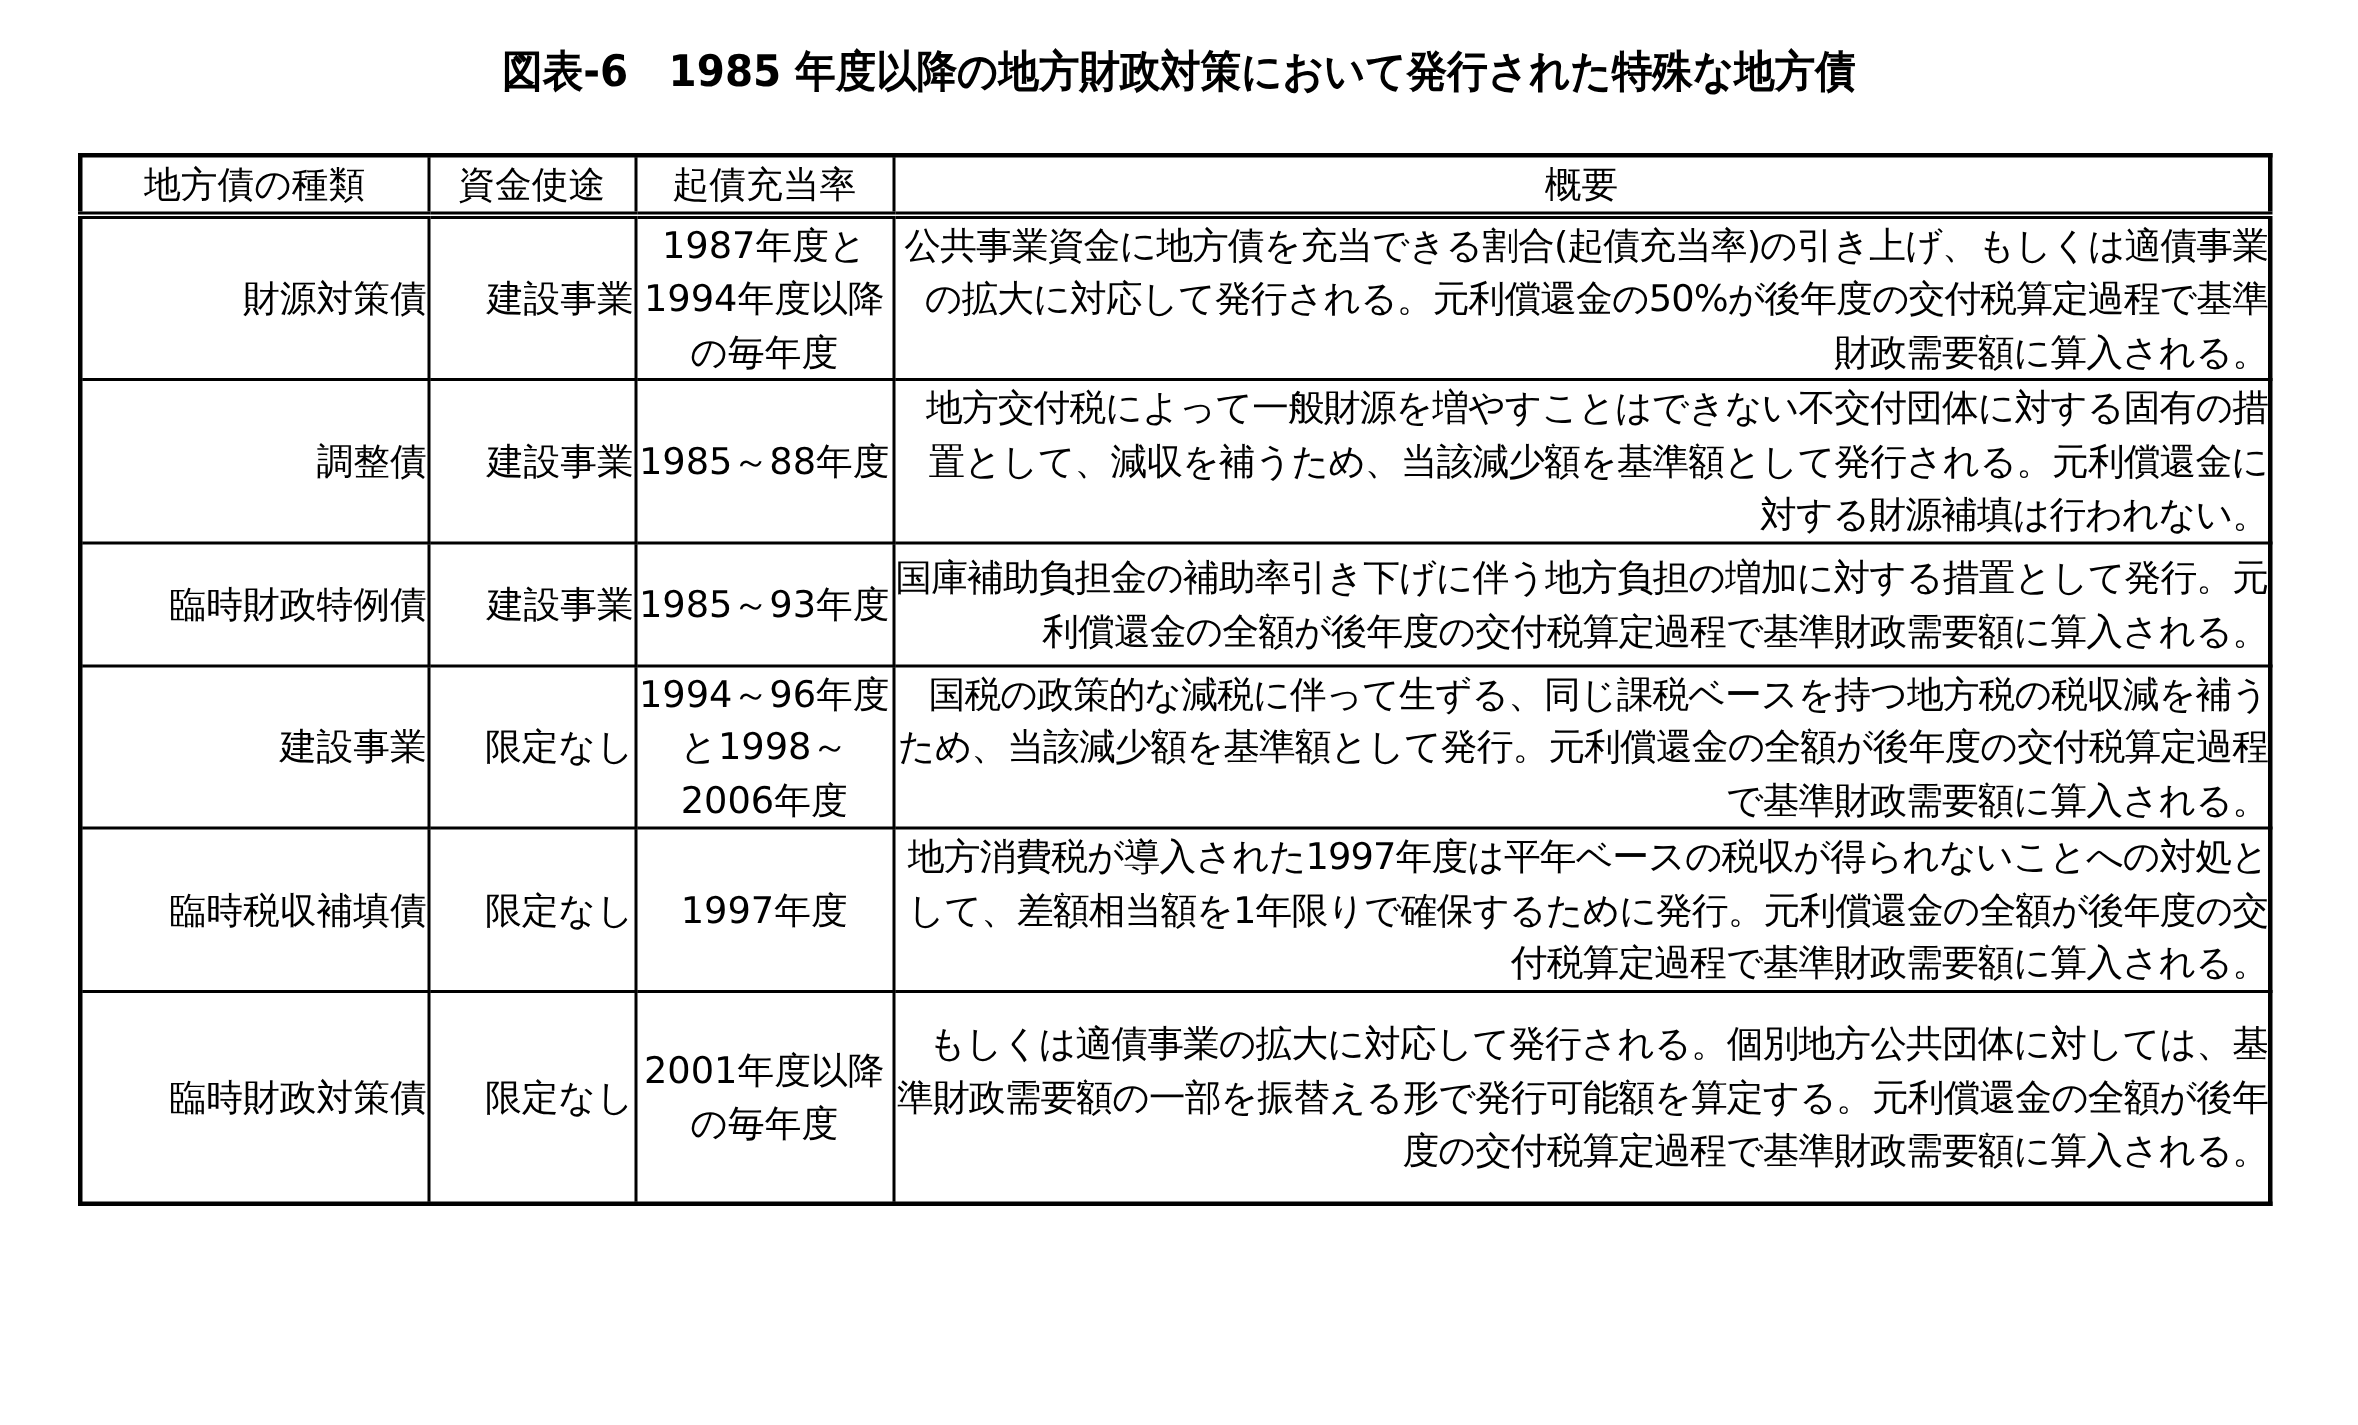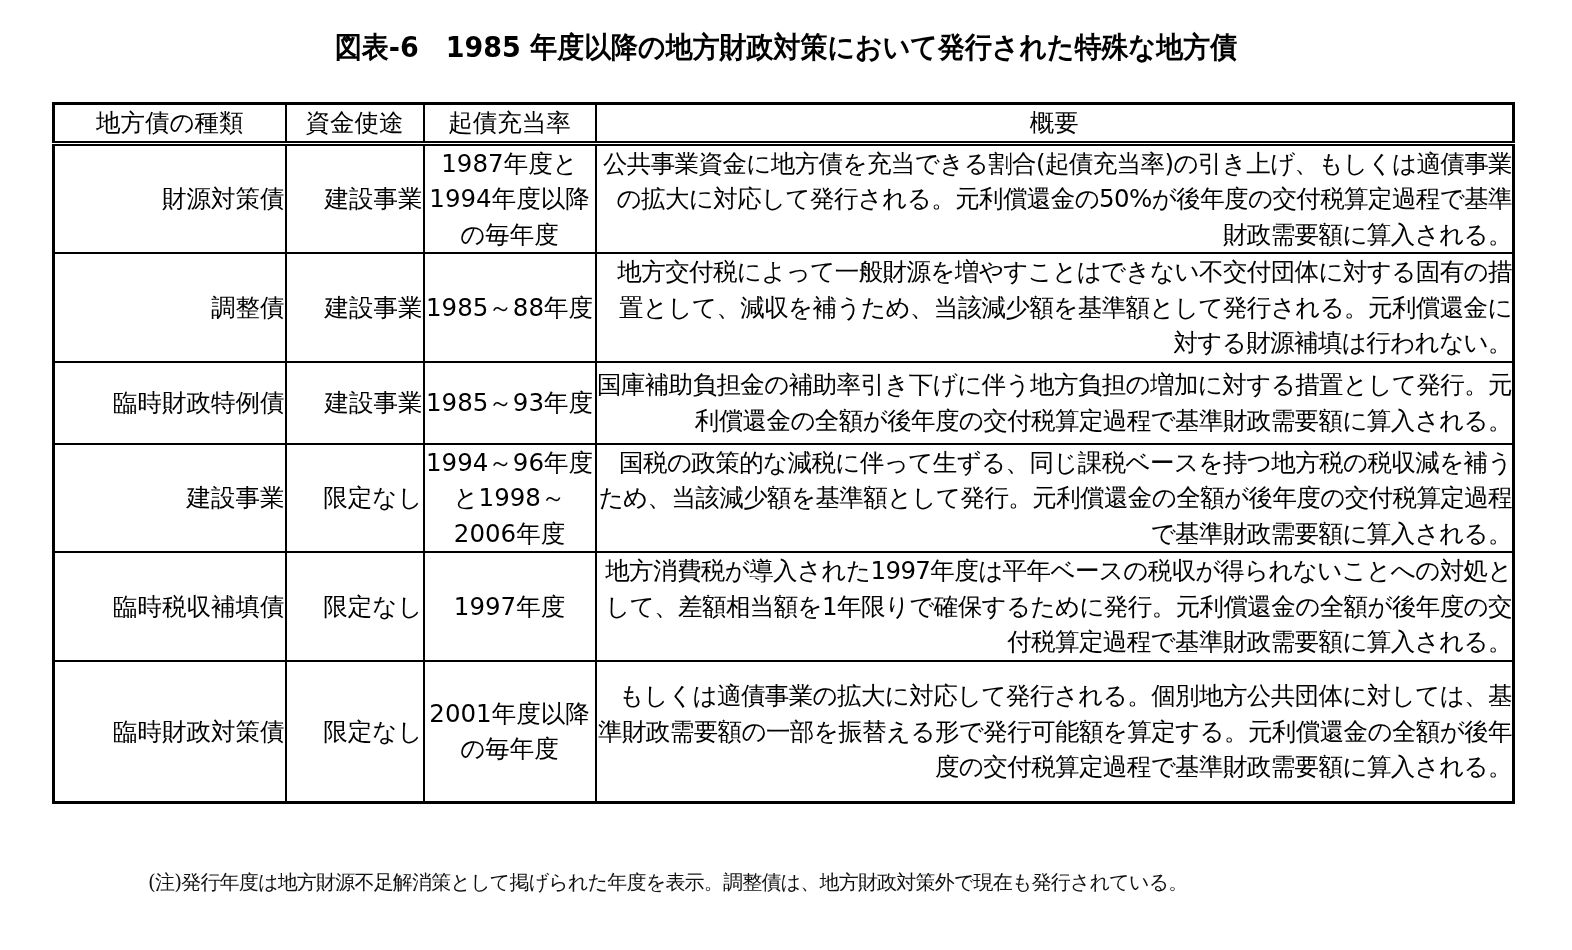--- a/index.html
+++ b/index.html
@@ -129,14 +129,13 @@
     <tr style="height:142px">
       <td class="name">臨時財政対策債</td>
       <td class="use">限定なし</td>
       <td class="year">2001年度以降の毎年度</td>
       <td class="summary">もしくは適債事業の拡大に対応して発行される。個別地方公共団体に対しては、基準財政需要額の一部を振替える形で発行可能額を算定する。元利償還金の全額が後年度の交付税算定過程で基準財政需要額に算入される。</td>
     </tr>
   </tbody>
 </table>
 
 <div class="notes">
-  <div>(注)発行年度は地方財源不足解消策として掲げられた年度を表示。調整債は、地方財政対策外で現在も発行されている。</div>
 </div>
 
 </body></html>

